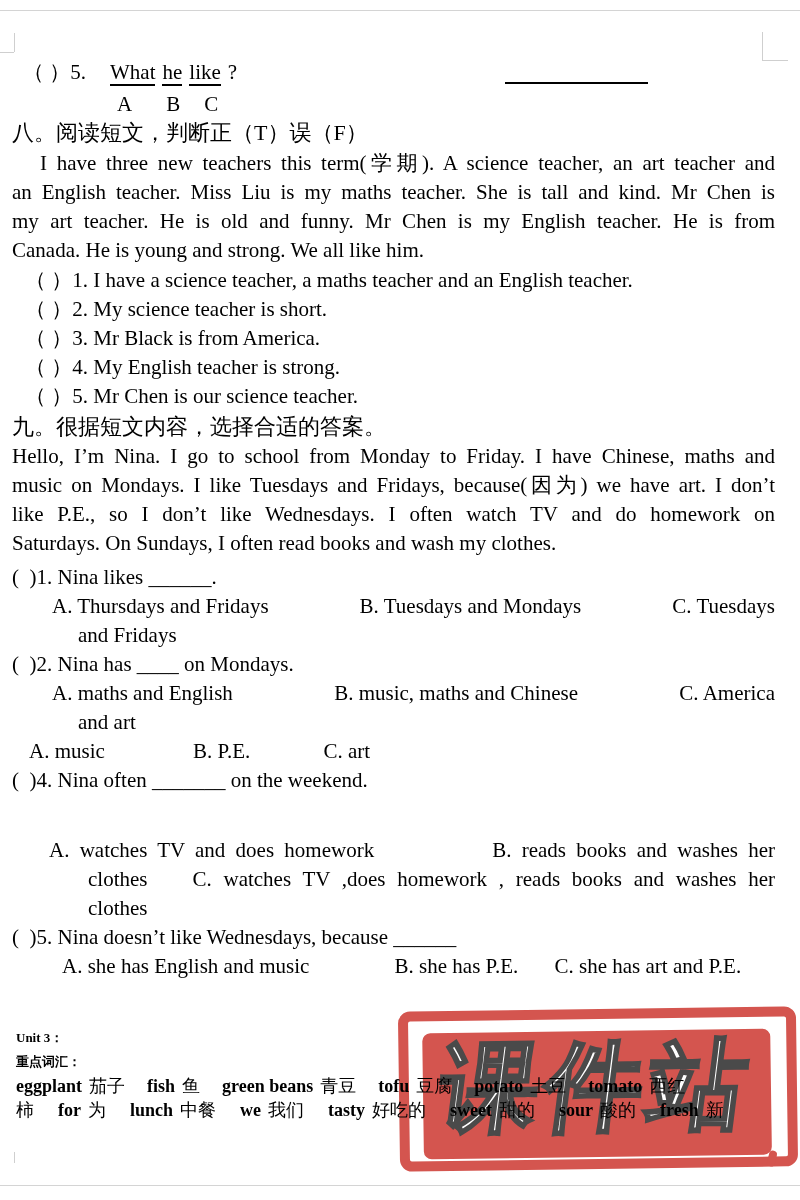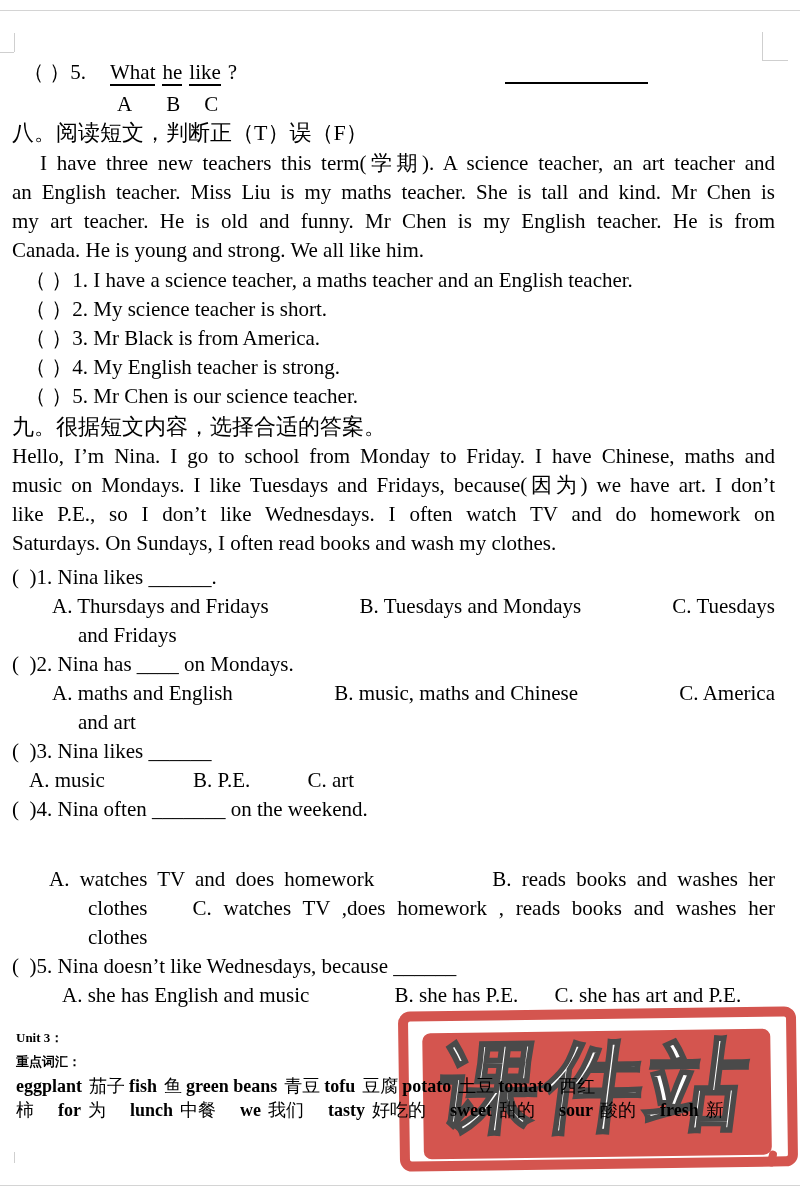--- a/index.html
+++ b/index.html
@@ -37,33 +37,33 @@
 
   .passage .jline{text-align:justify;text-align-last:justify;text-justify:inter-word;}
   .passage .ind{text-indent:28px;}
   #p8{top:149px;} #p9{top:442px;}
 
   #tf{top:266px;padding-left:13px;}
 
   #questions{top:563px;}
   .qrow{display:flex;justify-content:space-between;padding-left:40px;}
   .cont{padding-left:66px;}
-  .q3row .o0{margin-left:17px;} .q3row .o1{margin-left:83px;} .q3row .o2{margin-left:52px;}
+  .q3row .o0{margin-left:17px;} .q3row .o1{margin-left:83px;} .q3row .o2{margin-left:68px;}
   .q5row .o0{margin-left:50px;} .q5row .o1{margin-left:80px;} .q5row .o2{margin-left:31px;}
   .q4r1{display:flex;justify-content:space-between;padding-left:37px;word-spacing:5px;margin-top:41px;}
   .q4r2{display:flex;}
   .q4r2 .p1{margin-left:76px;}
   .q4r2 .p2{flex:1;margin-left:45px;text-align:justify;text-align-last:justify;word-spacing:3px;}
   .q4r3{padding-left:76px;}
 
   
   #unit3{top:1026px;left:4px;line-height:24px;font-size:18px;}
   #unit3 .t{font-weight:bold;font-size:13px;}
   .vrow{display:flex;}
-  #vrow1{gap:4px;} #vrow2{gap:24px;}
+  #vrow1{gap:22px;} #vrow2{gap:24px;}
   .pair{white-space:nowrap;}
   .pair .en{font-weight:bold;margin-right:7px;}
   .pair .en:empty{margin-right:0;}
 
   
   .stamp{position:absolute;left:397px;top:1007px;width:400px;height:166px;
          mix-blend-mode:multiply;transform:rotate(-0.8deg);z-index:5;}
   .stamp-frame{position:absolute;inset:2px 0 4px 2px;border:10px solid #d4554f;border-radius:12px;}
   .stamp-block{position:absolute;left:26px;right:26px;top:24px;bottom:16px;background:#d4554f;border-radius:8px;}
   .stamp-text{position:absolute;left:0;right:0;top:50%;
@@ -140,21 +140,20 @@
         <div class="pre">(  )2. Nina has ____ on Mondays.</div>
         <div class="qrow">
           <span>A. maths and English</span>
           <span>B. music, maths and Chinese</span>
           <span>C. America</span>
         </div>
         <div class="cont">and art</div>
       </div>
 
       <div>
-        <div class="pre">(  )3. Nina likes ______</div>
         <div class="q3row">
           <span class="o0">A. music</span>
           <span class="o1">B. P.E.</span>
           <span class="o2">C. art</span>
         </div>
       </div>
 
       <div>
         <div class="pre">(  )4. Nina often _______ on the weekend.</div>
         <div class="q4r1">

